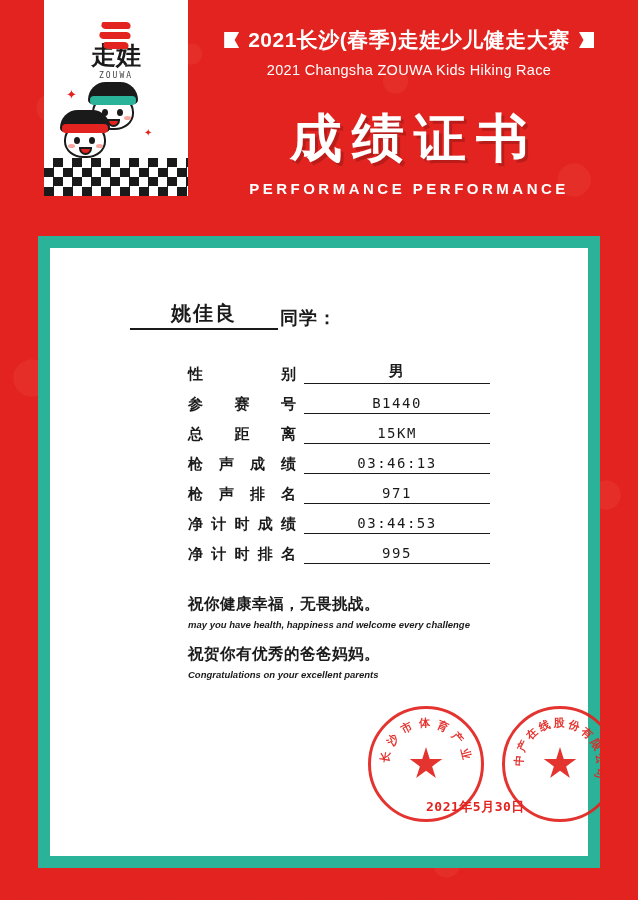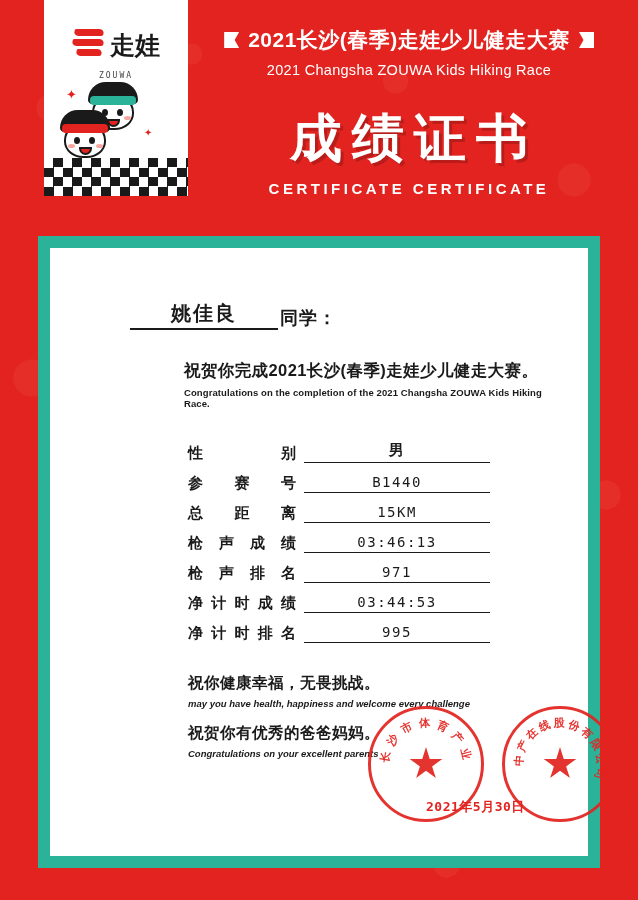--- a/index.html
+++ b/index.html
@@ -46,20 +46,21 @@
     background: #ffffff;
     overflow: hidden;
   }
   .logo-top {
     height: 68px;
     display: flex;
     align-items: center;
     justify-content: center;
     gap: 4px;
     padding-top: 22px;
+    flex-direction: column;
   }
   .logo-mark {
     width: 34px; height: 32px;
     position: relative;
   }
   .logo-mark i {
     position: absolute;
     display: block;
     background: #e2231f;
     border-radius: 2px 8px 2px 8px;
@@ -417,36 +418,32 @@
   </div>
 
   <div class="title-block">
     <div class="race-title">
       <span class="flag"></span>
       <span>2021长沙(春季)走娃少儿健走大赛</span>
       <span class="flag right"></span>
     </div>
     <div class="race-title-en">2021 Changsha ZOUWA Kids Hiking Race</div>
     <div class="cert-title">成绩证书</div>
-    <div class="cert-title-en">CERTIFICATE CERTIFICATE</div>
+    <div class="cert-title-en">PERFORMANCE PERFORMANCE</div>
   </div>
 </div>
 
 <div class="cert-outer">
   <div class="cert-inner">
 
     <div class="name-row">
       <span class="name-line">姚佳良</span>
       <span class="name-suffix">同学：</span>
     </div>
 
-    <div class="congrats">
-      <div class="congrats-cn">祝贺你完成2021长沙(春季)走娃少儿健走大赛。</div>
-      <div class="congrats-en">Congratulations on the completion of the 2021 Changsha ZOUWA Kids Hiking Race.</div>
-    </div>
 
     <div class="fields" id="fields">
         <div class="field-row">
           <div class="field-label">
             <span>性</span>
             <span>别</span>
           </div>
           <div class="field-value cn">男</div>
         </div>
         <div class="field-row">

